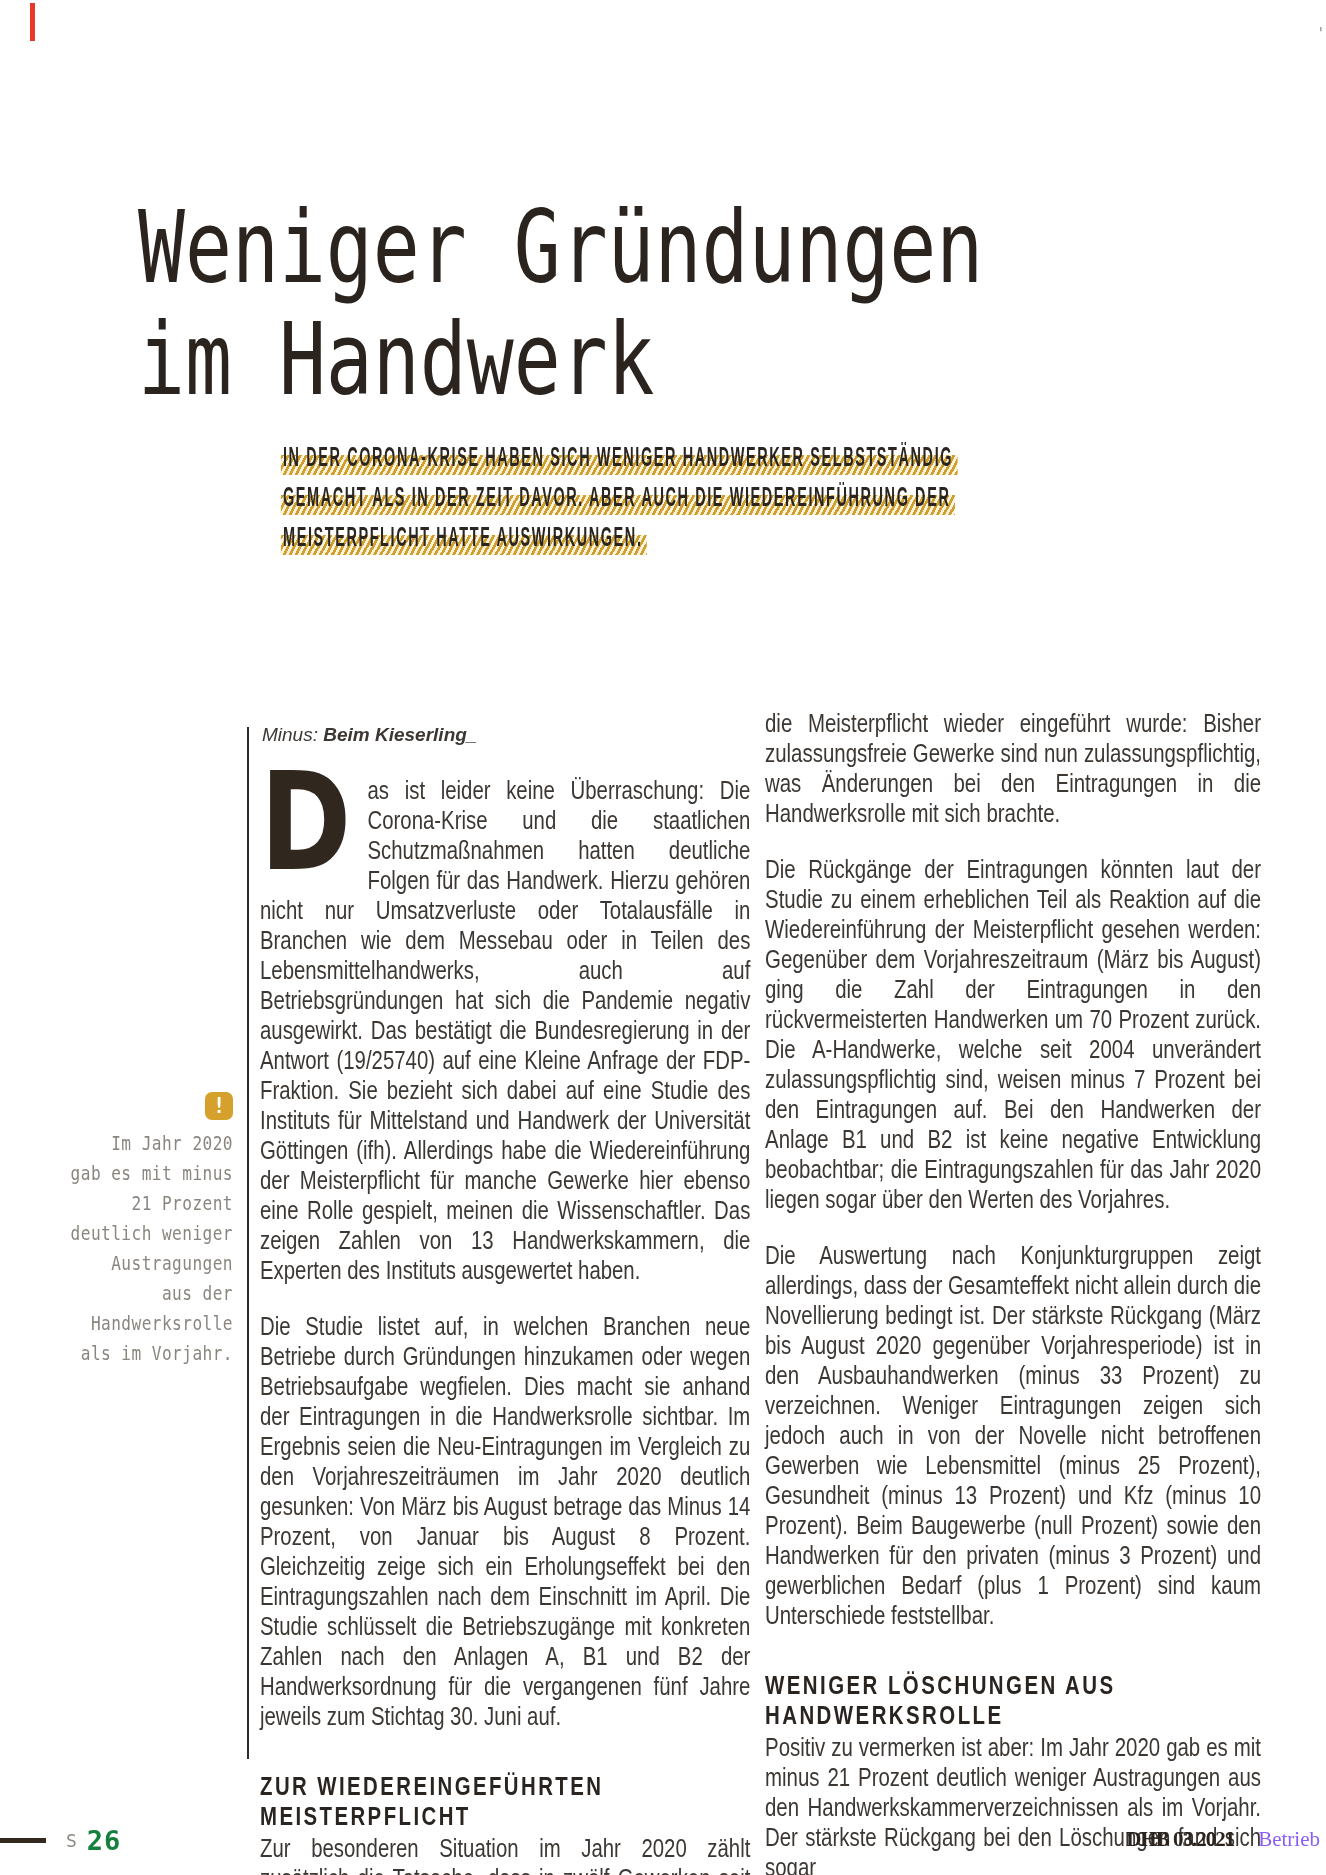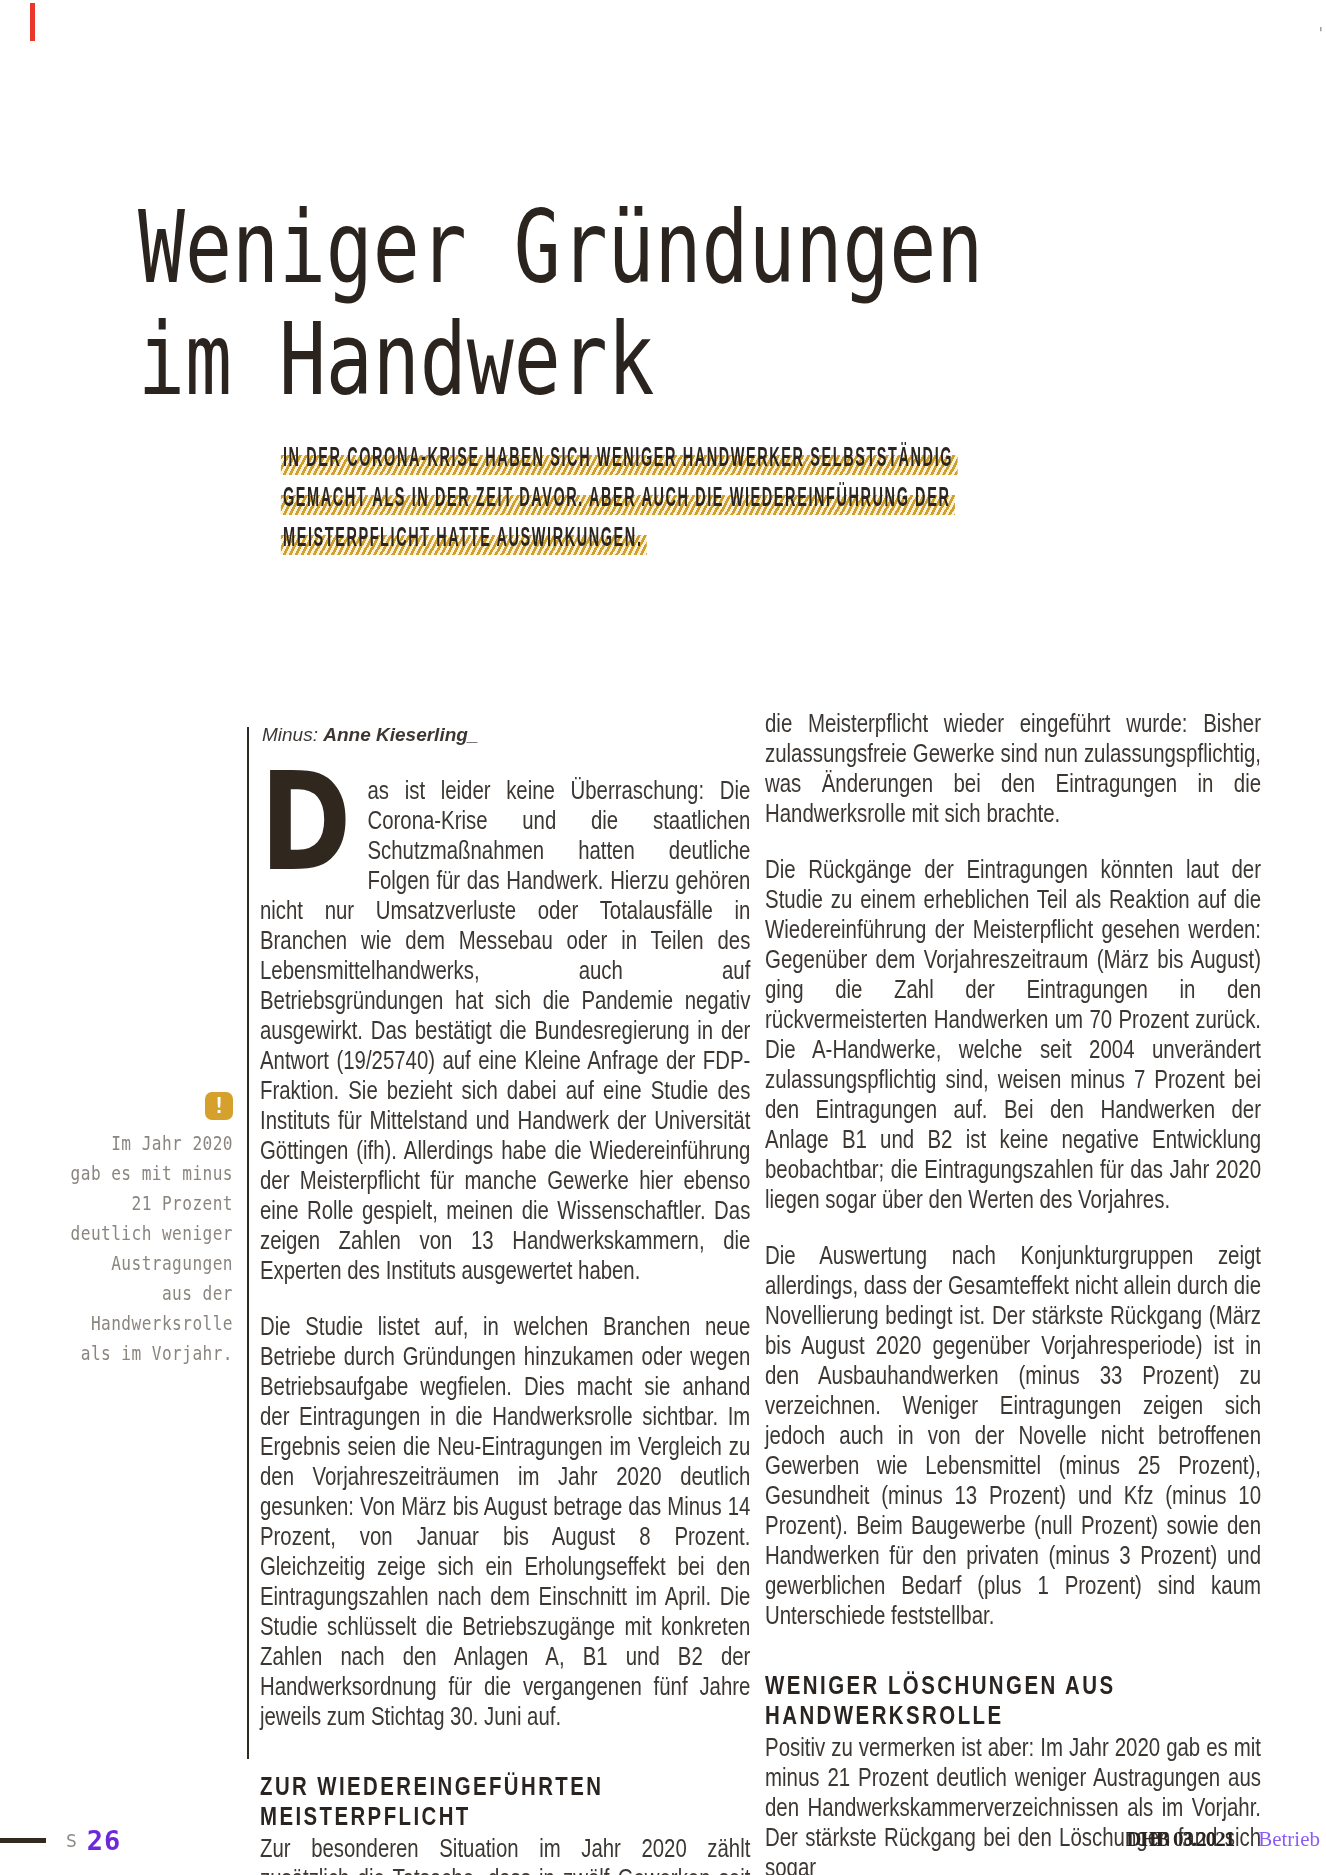--- a/index.html
+++ b/index.html
@@ -71,21 +71,21 @@
     transform:scaleX(0.85);transform-origin:100% 0;
     font-family:"DejaVu Sans Mono",monospace;font-size:19px;line-height:30px;
     letter-spacing:0.5px;color:#8a867f;text-align:right;
   }
   .pullquote span{display:block;white-space:nowrap;}
 
   
   .footer-left{position:absolute;left:0;top:1820px;height:40px;display:flex;align-items:center;}
   .footer-bar{width:46px;height:5px;background:#33291f;margin-right:20px;}
   .footer-s{font:18px "DejaVu Sans Mono",monospace;color:#8d8983;margin-right:10px;}
-  .footer-num{font:bold 27px "DejaVu Sans Mono",monospace;color:#6d28d9;letter-spacing:1px;}
+  .footer-num{font:bold 27px "DejaVu Sans Mono",monospace;color:#15803d;letter-spacing:1px;}
   .footer-right{
     position:absolute;right:6px;top:1827px;display:flex;align-items:baseline;gap:24px;
     font-family:Liberation Serif, serif;font-size:21px;
   }
   .footer-issue{font-weight:bold;color:#2a231e;letter-spacing:-1px;}
   .footer-section{color:#8b5cf6;}
 </style>
 </head>
 <body>
 
@@ -100,21 +100,21 @@
   </div>
 
   <div class="standfirst">
     <div class="sf-row"><span class="sf-line">IN DER CORONA-KRISE HABEN SICH WENIGER HANDWERKER SELBSTSTÄNDIG</span></div>
     <div class="sf-row"><span class="sf-line">GEMACHT ALS IN DER ZEIT DAVOR. ABER AUCH DIE WIEDEREINFÜHRUNG DER</span></div>
     <div class="sf-row"><span class="sf-line">MEISTERPFLICHT HATTE AUSWIRKUNGEN.</span></div>
   </div>
 
   <div class="byline">
     <span>Minus:</span>
-    <span class="author">Anne Kieserling</span><span>_</span>
+    <span class="author">Beim Kieserling</span><span>_</span>
   </div>
 
   <div class="vrule"></div>
 
   <div class="pq-icon">!</div>
   <div class="pullquote">
     <span>Im Jahr 2020</span>
     <span>gab es mit minus</span>
     <span>21 Prozent</span>
     <span>deutlich weniger</span>

